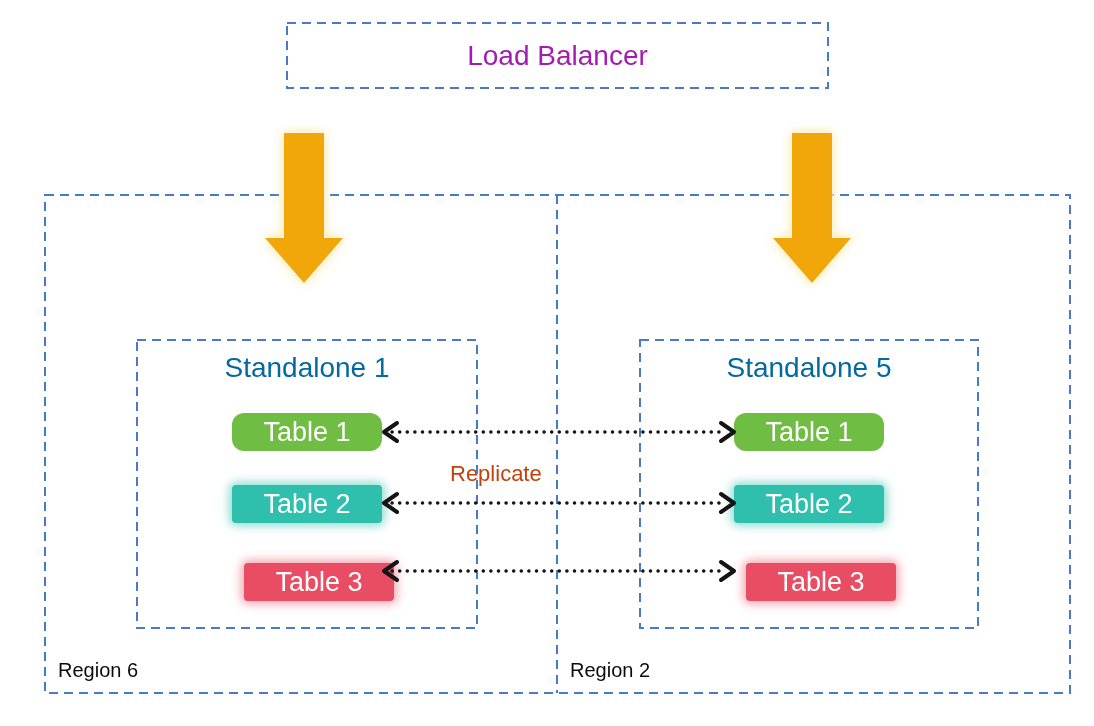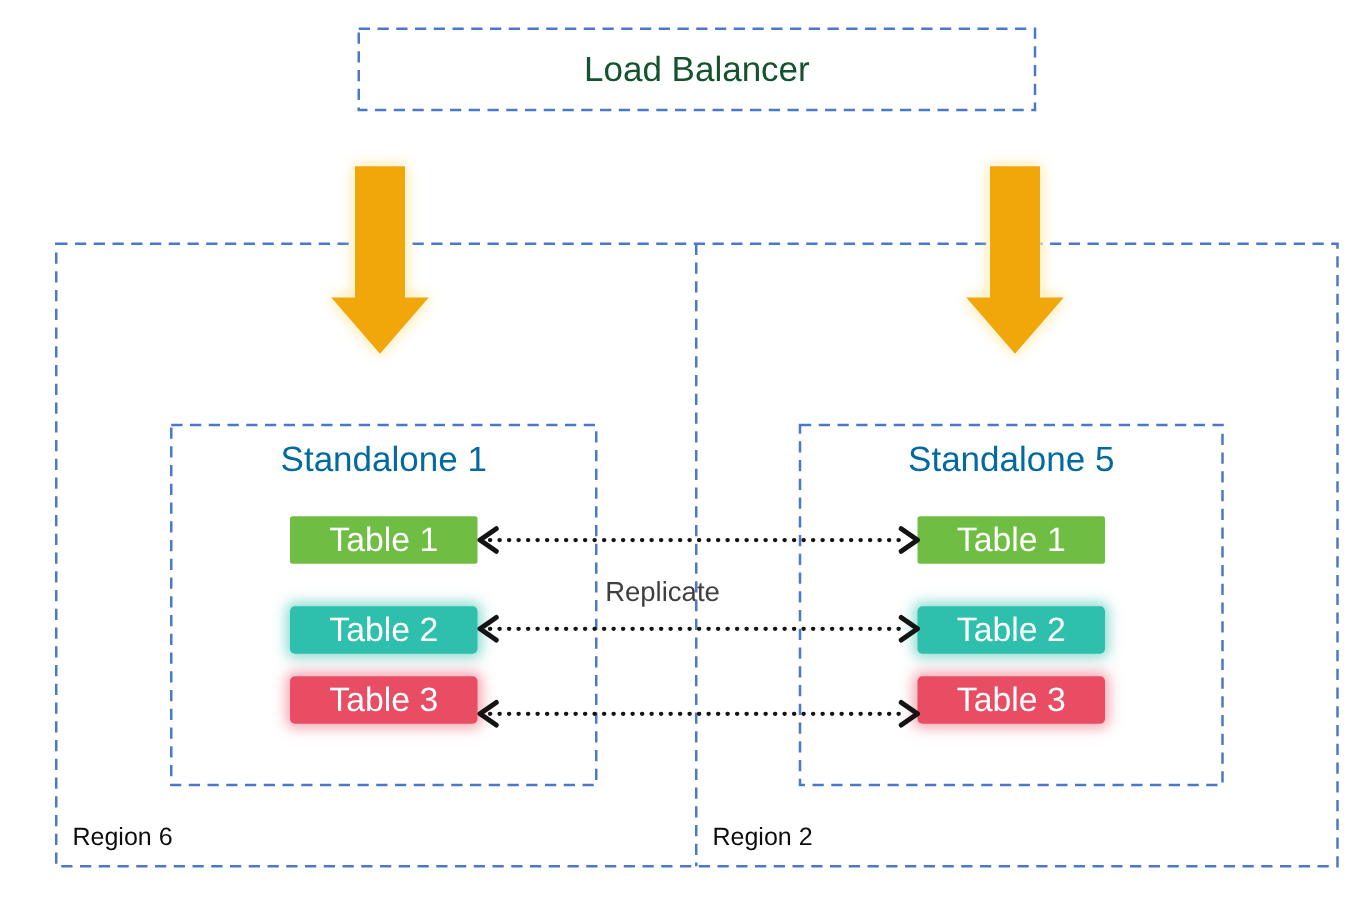--- a/index.html
+++ b/index.html
@@ -5,45 +5,45 @@
   html,body { margin:0; padding:0; background:#ffffff; }
   .canvas {
     position:relative; width:1094px; height:726px; background:#ffffff;
     font-family:"Liberation Sans", sans-serif; color:#111; overflow:hidden;
   }
   .abs { position:absolute; }
 
   
   .lb-box { left:287px; top:23px; width:541px; height:65px;
     display:flex; align-items:center; justify-content:center; }
-  .lb-text { font-size:28px; color:#14532d; }
+  .lb-text { font-size:28px; color:#a21caf; }
 
   
   .region1 { left:45px;  top:195px; width:512px; height:498px; }
   .region2 { left:557px; top:195px; width:513px; height:498px; }
   .corner-label { position:absolute; left:12px; top:7px; font-size:20px;
     line-height:27px; white-space:pre-line; color:#0c0c0c; }
   .region-label { position:absolute; left:13px; bottom:11px; font-size:20px; color:#0c0c0c; }
 
   
   .standalone { position:absolute; top:145px; width:340px; height:288px; }
   .s1 { left:92px; } .s2 { left:83px; width:338px; }
   .s-title { padding-top:12px; text-align:center; font-size:28px; color:#0369a1; }
 
   
   .table-node { position:absolute; left:50%; transform:translateX(-50%);
     width:150px; height:38px; display:flex; align-items:center; justify-content:center;
-    color:#ffffff; font-size:27px; border-radius:2px; }
-  .t1 { top:73px; } .t2 { top:145px; } .t3 { top:201px; }
+    color:#ffffff; font-size:27px; border-radius:12px; }
+  .t1 { top:73px; } .t2 { top:145px; } .t3 { top:223px;margin-left:12px; }
   .glow-teal { border-radius:4px; box-shadow:0 0 10px 3px rgba(47,191,173,0.55); }
   .glow-red  { border-radius:4px; box-shadow:0 0 10px 3px rgba(232,77,99,0.50); }
 
   
-  .replicate { left:450px; top:461px; width:160px; text-align:center;
-    font-size:22px; color:#404040; }
+  .replicate { left:450px; top:461px; width:160px; text-align:left;
+    font-size:22px; color:#c2410c; }
 
   
   .overlay { position:absolute; left:0; top:0; pointer-events:none; z-index:5; }
   .dash-rect { fill:none; stroke:#4b79ca; stroke-width:2; stroke-dasharray:9 6; }
   .dotline { stroke:#141414; stroke-width:3.4; stroke-dasharray:0.2 7.4;
     stroke-linecap:round; fill:none; }
   .chev { stroke:#141414; stroke-width:4; fill:none;
     stroke-linecap:round; stroke-linejoin:round; }
   .gold-arrow { fill:#f1a60a;
     filter:drop-shadow(0 0 2px rgba(255,255,255,0.95)) drop-shadow(0 0 5px rgba(252,222,130,0.9)); }

